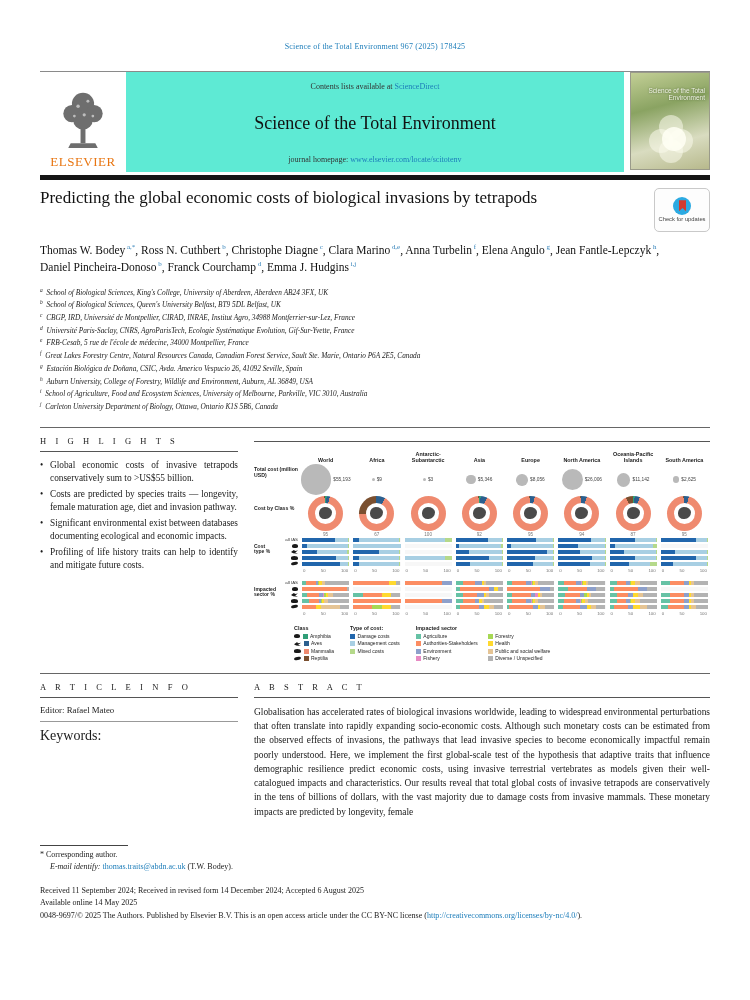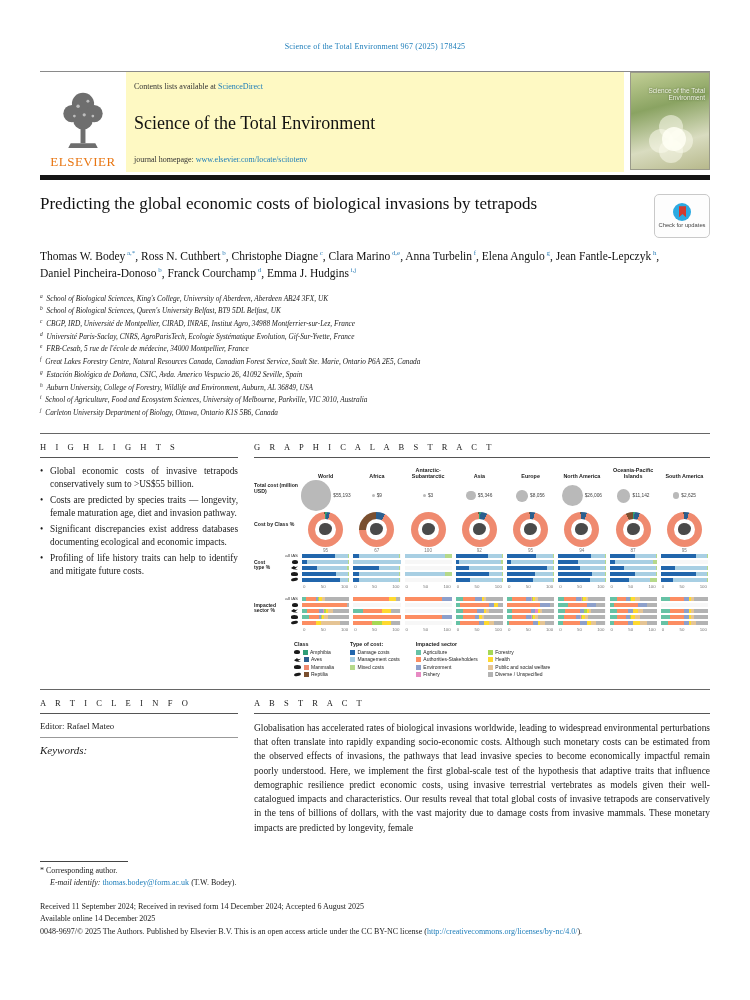--- a/index.html
+++ b/index.html
@@ -10,36 +10,36 @@
     padding:0 40px; position:relative; overflow:hidden;
   }
   a, .link { color:#1b7cb9; text-decoration:none; }
   .citation { padding-top:42px; text-align:center; font-size:8px; color:#1b7cb9; letter-spacing:.2px; }
 
   .head-rule { border:none; border-top:1.2px solid #8a8a8a; margin-top:20px; }
   .header-row { display:flex; align-items:stretch; margin-top:0; height:100px; }
   .logo-col { width:86px; background:#fff; display:flex; flex-direction:column; align-items:center; justify-content:flex-end; padding-bottom:2px; }
   .logo-col svg { width:52px; height:64px; }
   .elsevier-text { font-family:"Liberation Serif",serif; color:#e87511; font-size:13px; letter-spacing:.5px; margin-top:1px; }
-  .header-center { flex:1; background:#fef9c3; padding:10px 8px 8px 8px; display:flex; flex-direction:column; justify-content:space-between; }
+  .header-center { flex:1; background:#5eead4; text-align:center; padding:10px 8px 8px 8px; display:flex; flex-direction:column; justify-content:space-between; }
   .contents-line { font-size:8px; color:#333; }
   .journal-title { font-size:18px; color:#111; font-weight:normal; }
   .homepage-line { font-size:8px; color:#333; }
   .cover-col { width:86px; display:flex; align-items:flex-start; justify-content:flex-end; }
   .cover {
     width:80px; height:98px; border:1px solid #9a9a8a; position:relative; overflow:hidden;
     background:linear-gradient(165deg,#c3cf96 0%, #8aa362 35%, #d9dcc0 70%, #b7b98c 100%);
   }
   .cover-title { position:absolute; top:14px; right:4px; text-align:right; font-family:"Liberation Sans",sans-serif; font-size:6.5px; line-height:1.15; color:#f2f4e6; text-shadow:0 0 2px rgba(60,80,40,.8); width:60px; }
   .flower { position:absolute; left:18px; top:42px; width:46px; height:46px; }
   .flower i { position:absolute; width:24px; height:24px; border-radius:50%; background:rgba(250,250,235,.55); }
   .flower i:nth-child(1){left:10px;top:0;} .flower i:nth-child(2){left:0;top:14px;} .flower i:nth-child(3){left:20px;top:14px;} .flower i:nth-child(4){left:10px;top:24px;} .flower i:nth-child(5){left:13px;top:12px;background:rgba(255,255,245,.85);}
   .black-bar { height:5px; background:#151515; margin-top:3px; }
 
-  .title-row { display:flex; justify-content:space-between; align-items:flex-start; margin-top:14px; }
+  .title-row { display:flex; justify-content:space-between; align-items:flex-start; margin-top:8px; }
   .article-title { font-size:17px; font-weight:normal; color:#111; max-width:560px; }
   .check-badge { width:56px; height:44px; border:1px solid #c9c9c9; border-radius:5px; background:#fdfdfd; display:flex; flex-direction:column; align-items:center; justify-content:center; gap:1px; }
   .badge-circle { width:18px; height:18px; border-radius:50%; background:#2caae2; position:relative; }
   .badge-ribbon { position:absolute; left:6px; top:3px; width:7px; height:11px; background:#d33b2f; clip-path:polygon(0 0,100% 0,100% 100%,50% 72%,0 100%); }
   .badge-text { font-family:"Liberation Sans",sans-serif; font-size:5.8px; color:#444; text-align:center; line-height:1.15; }
 
   .authors { margin-top:10px; font-size:11.5px; line-height:1.5; color:#111; max-width:640px; }
   .sup { vertical-align:super; font-size:0.6em; color:#2e7fb8; }
   .affiliations { margin-top:9px; font-size:7.3px; line-height:1.55; font-style:italic; color:#222; }
   .affiliations .asup { vertical-align:super; font-size:5.4px; margin-right:2px; }
@@ -86,21 +86,21 @@
   .ic-reptilia { width:7px; height:3px; border-radius:50%/80%; transform:rotate(-12deg); }
 
   .ga-legend { display:flex; gap:16px; margin:7px 0 0 40px; }
   .leg-title { font-size:5.4px; font-weight:bold; color:#222; margin-bottom:2px; }
   .leg-item { display:flex; align-items:center; gap:2.5px; font-size:5px; color:#222; line-height:1.5; }
   .swatch { width:5px; height:5px; flex:none; }
   .leg-sector-grid { display:flex; gap:10px; }
 
   
   .editor-line { font-size:8.8px; }
-  .kw-title { font-size:11px; font-style:italic; }
+  .kw-title { font-size:14px; }
   .kw-item { font-size:8.8px; line-height:1.55; }
   .abstract-text { font-size:9.4px; line-height:1.52; text-align:justify; }
 
   .footnote-rule { border:none; border-top:0.8px solid #444; width:88px; margin:26px 0 3px 0; }
   .fn { font-size:8px; line-height:1.5; }
   .fn .em { font-style:italic; }
   .bottom-block { margin-top:12px; font-size:8px; line-height:1.55; }
 </style>
 </head>
 <body>
@@ -181,26 +181,25 @@
 
   <hr class="rule-full" style="margin-top:14px;">
 
   <div class="cols" style="margin-top:8px;">
     <div class="col-left">
       <h2 class="sect-head">H I G H L I G H T S</h2>
       <hr class="sect-rule">
       <ul class="hl-list">
           <li>Global economic costs of invasive tetrapods conservatively sum to &gt;US$55 billion.</li>
           <li>Costs are predicted by species traits — longevity, female maturation age, diet and invasion pathway.</li>
-          <li>Significant discrepancies exist address databases documenting ecological and economic impacts.</li>
+          <li>Significant environmental exist between databases documenting ecological and economic impacts.</li>
           <li>Profiling of life history traits can help to identify and mitigate future costs.</li>
         </ul>
     </div>
     <div class="col-right">
-      <h2 class="sect-head">G R A P H I C A L  A B S T R A C T</h2>
       <hr class="sect-rule">
       <div class="ga-fig">
           <div class="ga-row">
             <div class="ga-gutter">
               <div class="gut-label" style="margin-top: 18px;">Total cost (million USD)</div>
             </div>
             <div class="ga-cell">
               <div class="region-name">World</div>
               <div class="bubble-cell">
                 <div class="bubble" style="width: 30.5411px; height: 30.5411px;"></div>
@@ -1011,26 +1010,26 @@
       <hr class="sect-rule">
       <p class="abstract-text">Globalisation has accelerated rates of biological invasions worldwide, leading to widespread environmental perturbations that often translate into rapidly expanding socio-economic costs. Although such monetary costs can be estimated from the observed effects of invasions, the pathways that lead invasive species to become economically impactful remain poorly understood. Here, we implement the first global-scale test of the hypothesis that adaptive traits that influence demographic resilience predict economic costs, using invasive terrestrial vertebrates as models given their well-catalogued impacts and characteristics. Our results reveal that total global costs of invasive tetrapods are conservatively in the tens of billions of dollars, with the vast majority due to damage costs from invasive mammals. These monetary impacts are predicted by longevity, female</p>
     </div>
   </div>
 
   <hr class="footnote-rule">
   <div class="fn">
     <div>* Corresponding author.</div>
     <div style="padding-left:10px;">
       <span class="em">E-mail identify:</span>
-      <span class="link">thomas.bodey@form.ac.uk</span>
+      <span class="link">thomas.traits@abdn.ac.uk</span>
       <span>(T.W. Bodey).</span>
     </div>
   </div>
 
   <div class="bottom-block">
     <div>Received 11 September 2024; Received in revised form 14 December 2024; Accepted 6 August 2025</div>
-    <div>Available online 14 December 2025</div>
+    <div>Available online 14 May 2025</div>
     <div>
       <span>0048-9697/© 2025 The Authors. Published by Elsevier B.V. This is an open access article under the CC BY-NC license (</span><span class="link">http://creativecommons.org/licenses/by-nc/4.0/</span><span>).</span>
     </div>
   </div>
 
 </div>
 
 </body></html>

